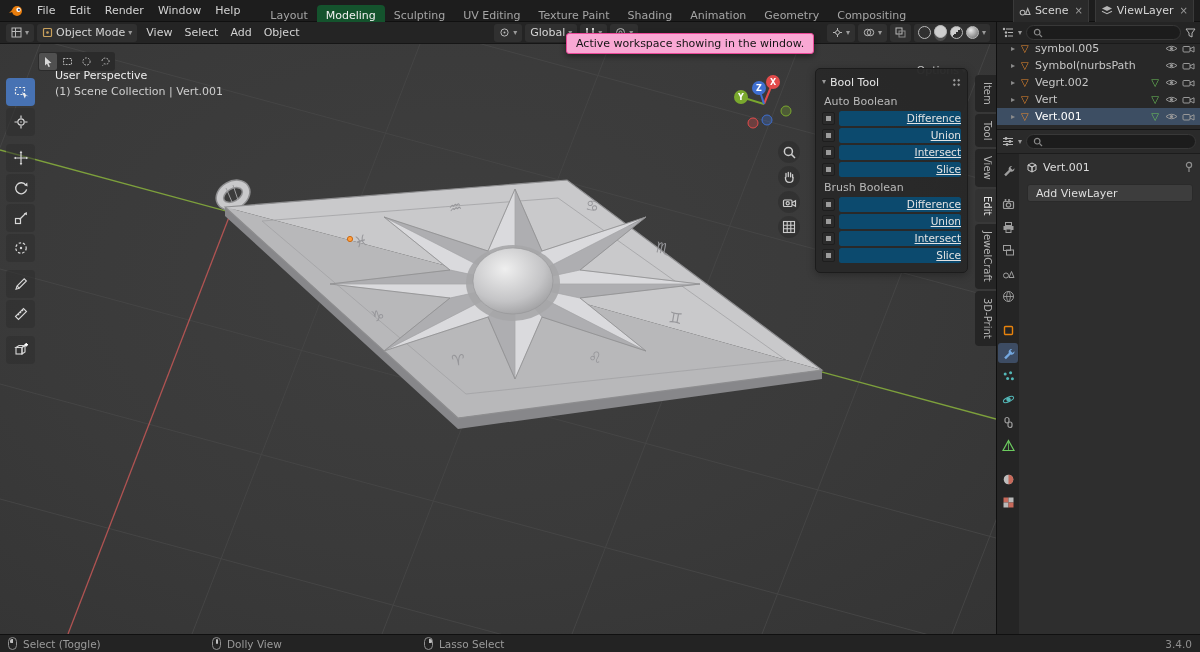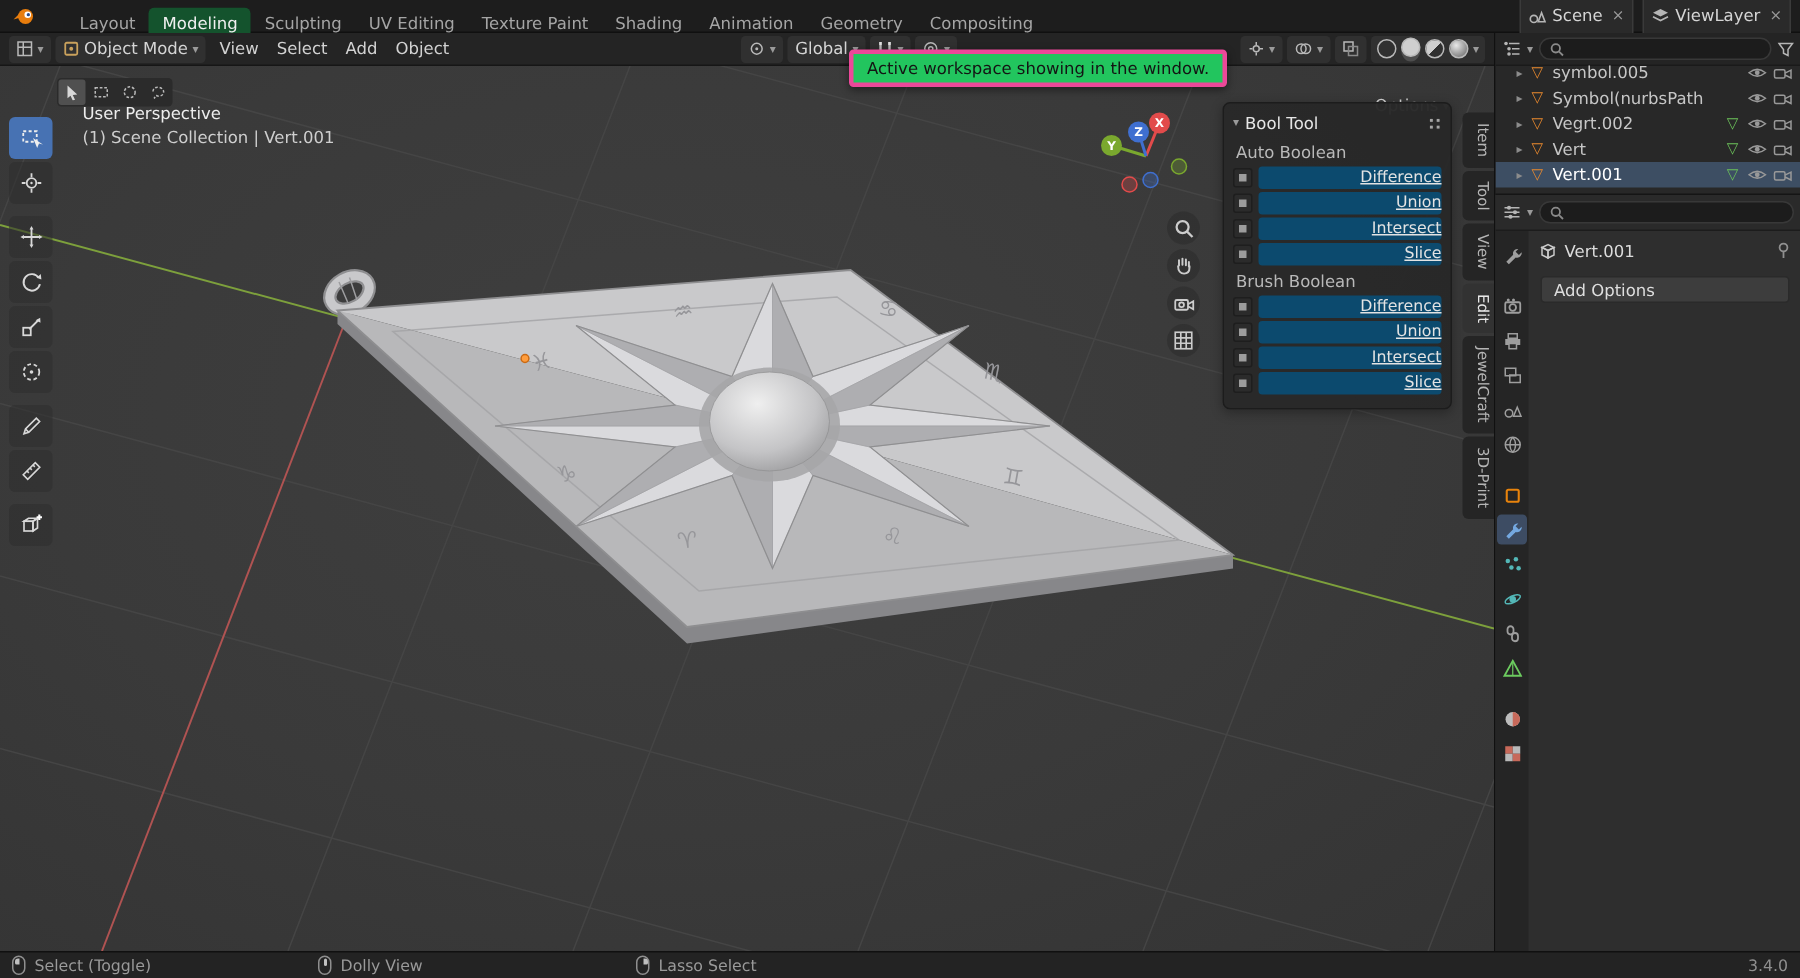--- a/index.html
+++ b/index.html
@@ -109,38 +109,46 @@
     border-top:1px solid #101010; display:flex; align-items:center; padding:0 8px; color:#9a9a9a; font-size:10.5px; }
   .sb-item{ display:inline-flex; align-items:center; }
   .sb-item:nth-child(1){ width:204px; }
   .sb-item:nth-child(2){ width:212px; }
   .sb-version{ margin-left:auto; color:#8f8f8f; }
   .mouse{ position:relative; width:9px; height:13px; border:1px solid #8f8f8f; border-radius:4.5px; display:inline-block; margin-right:6px; }
   .mouse.left::after{ content:""; position:absolute; left:.5px; top:1px; width:3px; height:4px; background:#bfbfbf; border-radius:2px 0 0 1px; }
   .mouse.middle::after{ content:""; position:absolute; left:2.8px; top:1px; width:2.5px; height:5px; background:#bfbfbf; border-radius:1px; }
   .mouse.right::after{ content:""; position:absolute; right:.5px; top:1px; width:3px; height:4px; background:#bfbfbf; border-radius:0 2px 1px 0; }
   
-  .tooltip{ position:absolute; left:566px; top:33px; z-index:60; background:#22c55e; color:#141414;
-    border:3px solid #ec4899; border-radius:3px; padding:3px 9px; font-size:11px; box-shadow:0 2px 6px rgba(0,0,0,.45); }
+  .tooltip{ position:absolute; left:566px; top:33px; z-index:60; background:#f9a8d4; color:#141414;
+    border:1px solid #ec4899; border-radius:3px; padding:3px 9px; font-size:11px; box-shadow:0 2px 6px rgba(0,0,0,.45); }
   svg{ display:block; }
 </style>
 </head>
 <body>
 
 <div id="app">
 
   <div class="topbar">
     <span class="logo">
       <svg width="16" height="14" viewBox="0 0 16 14">
           <circle cx="9" cy="7" r="5" fill="#e87d0d"></circle>
           <circle cx="10.5" cy="5.8" r="2.2" fill="#fff"></circle>
           <circle cx="10.9" cy="5.8" r="1.1" fill="#2b4a86"></circle>
           <path d="M1,9 L6,4 L8,7 Z" fill="#e87d0d"></path>
         </svg>
     </span>
+    <div class="menubar">
+
+    <span class="menu-item">File</span>
+        <span class="menu-item">Edit</span>
+        <span class="menu-item">Render</span>
+        <span class="menu-item">Window</span>
+        <span class="menu-item">Help</span>
+      </div>
     <div class="wtabs">
 
     <span class="wtab">Layout</span>
         <span class="wtab active">Modeling</span>
         <span class="wtab">Sculpting</span>
         <span class="wtab">UV Editing</span>
         <span class="wtab">Texture Paint</span>
         <span class="wtab">Shading</span>
         <span class="wtab">Animation</span>
         <span class="wtab">Geometry</span>
@@ -795,21 +803,21 @@
               </svg>
           </span>
           <span>Vert.001</span>
           <span class="pin">
             <svg width="10" height="12" viewBox="0 0 10 12">
                 <circle cx="5" cy="4" r="2.6" fill="none" stroke="#8f8f8f" stroke-width="1.2"></circle>
                 <path d="M5,6.6 V11" stroke="#8f8f8f" stroke-width="1.2"></path>
               </svg>
           </span>
         </div>
-        <div class="addmod">Add Options</div>
+        <div class="addmod">Add ViewLayer</div>
       </div>
     </div>
   </div>
 
   <div class="statusbar">
     <span class="sb-item">
       <span class="mouse left"></span>
       <span>Select (Toggle)</span>
     </span>
     <span class="sb-item">

